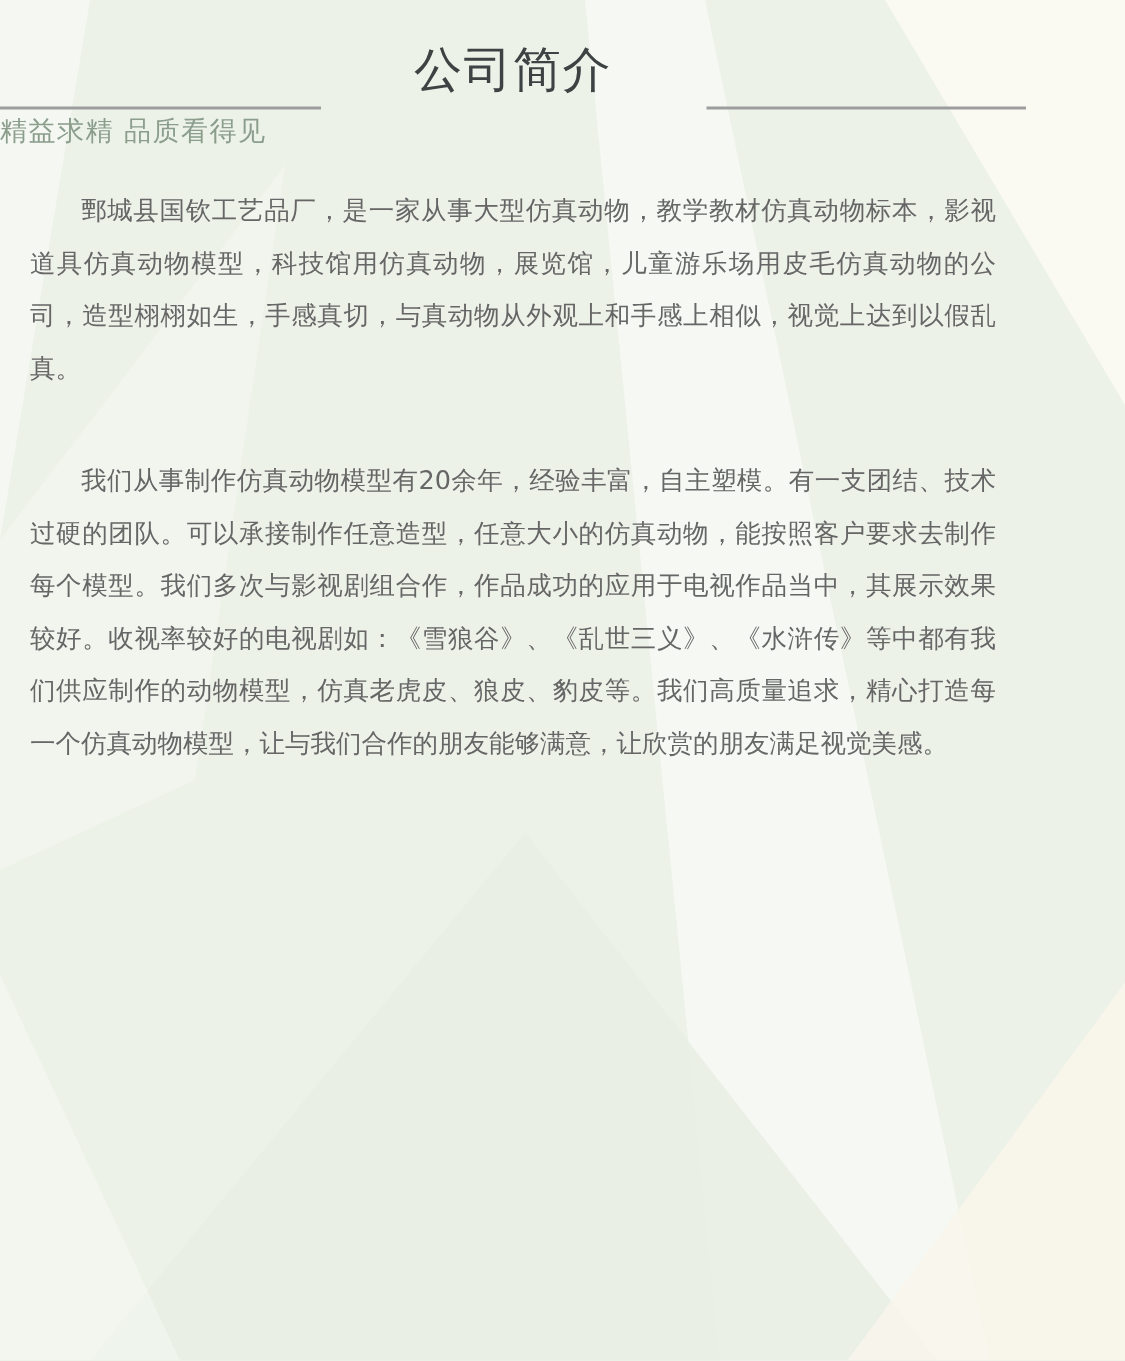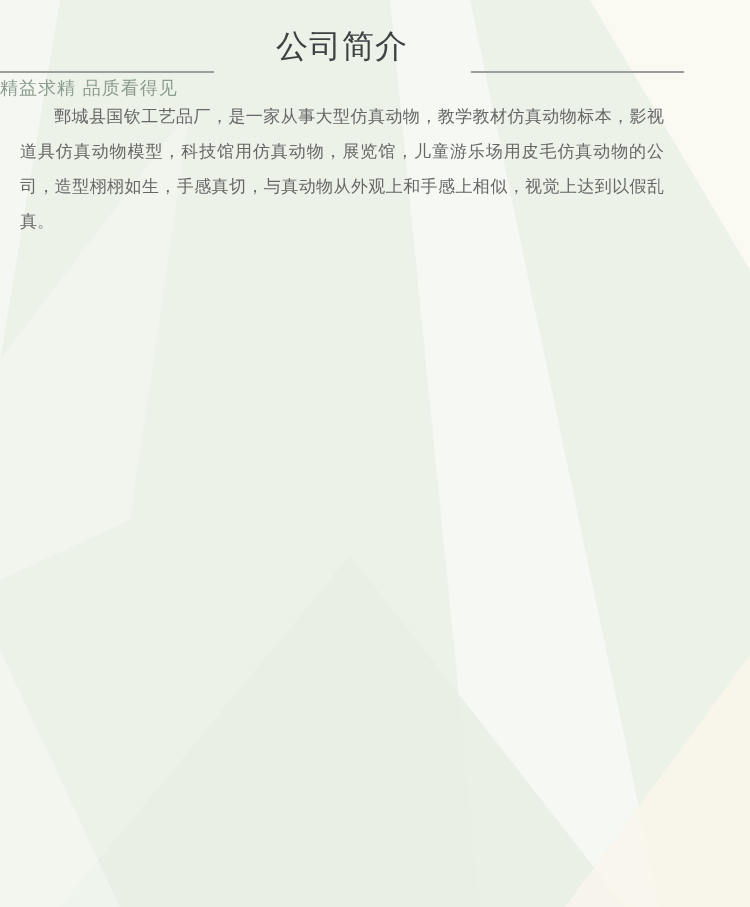--- a/index.html
+++ b/index.html
@@ -45,20 +45,21 @@
   .divider-line.right { right: 0; width: 213px; }
   .page-subtitle {
     margin: 10px 0 0 0;
     text-align: left;
     font-size: 18px;
     line-height: 22px;
     color: #8b9e8c;
     letter-spacing: 1px;
   }
   main {
+    margin-top: 25px;
     padding: 0 20px;
   }
   .para {
     margin: 0 0 40px 0;
     font-size: 17px;
     line-height: 35px;
     color: #666666;
     text-indent: 2em;
     text-align: justify;
   }
@@ -80,14 +81,15 @@
 <div class="content">
   <header>
     <h1 class="page-title">公司简介</h1>
     <span class="divider-line left"></span>
     <span class="divider-line right"></span>
     <p class="page-subtitle">精益求精 品质看得见</p>
   </header>
 
   <main>
     <p class="para">鄄城县国钦工艺品厂，是一家从事大型仿真动物，教学教材仿真动物标本，影视道具仿真动物模型，科技馆用仿真动物，展览馆，儿童游乐场用皮毛仿真动物的公司，造型栩栩如生，手感真切，与真动物从外观上和手感上相似，视觉上达到以假乱真。</p>
+    <p class="para">我们从事制作仿真动物模型有20余年，经验丰富，自主塑模。有一支团结、技术过硬的团队。可以承接制作任意造型，任意大小的仿真动物，能按照客户要求去制作每个模型。我们多次与影视剧组合作，作品成功的应用于电视作品当中，其展示效果较好。收视率较好的电视剧如：《雪狼谷》、《乱世三义》、《水浒传》等中都有我们供应制作的动物模型，仿真老虎皮、狼皮、豹皮等。我们高质量追求，精心打造每一个仿真动物模型，让与我们合作的朋友能够满意，让欣赏的朋友满足视觉美感。</p>
   </main>
 </div>
 
 </body></html>

